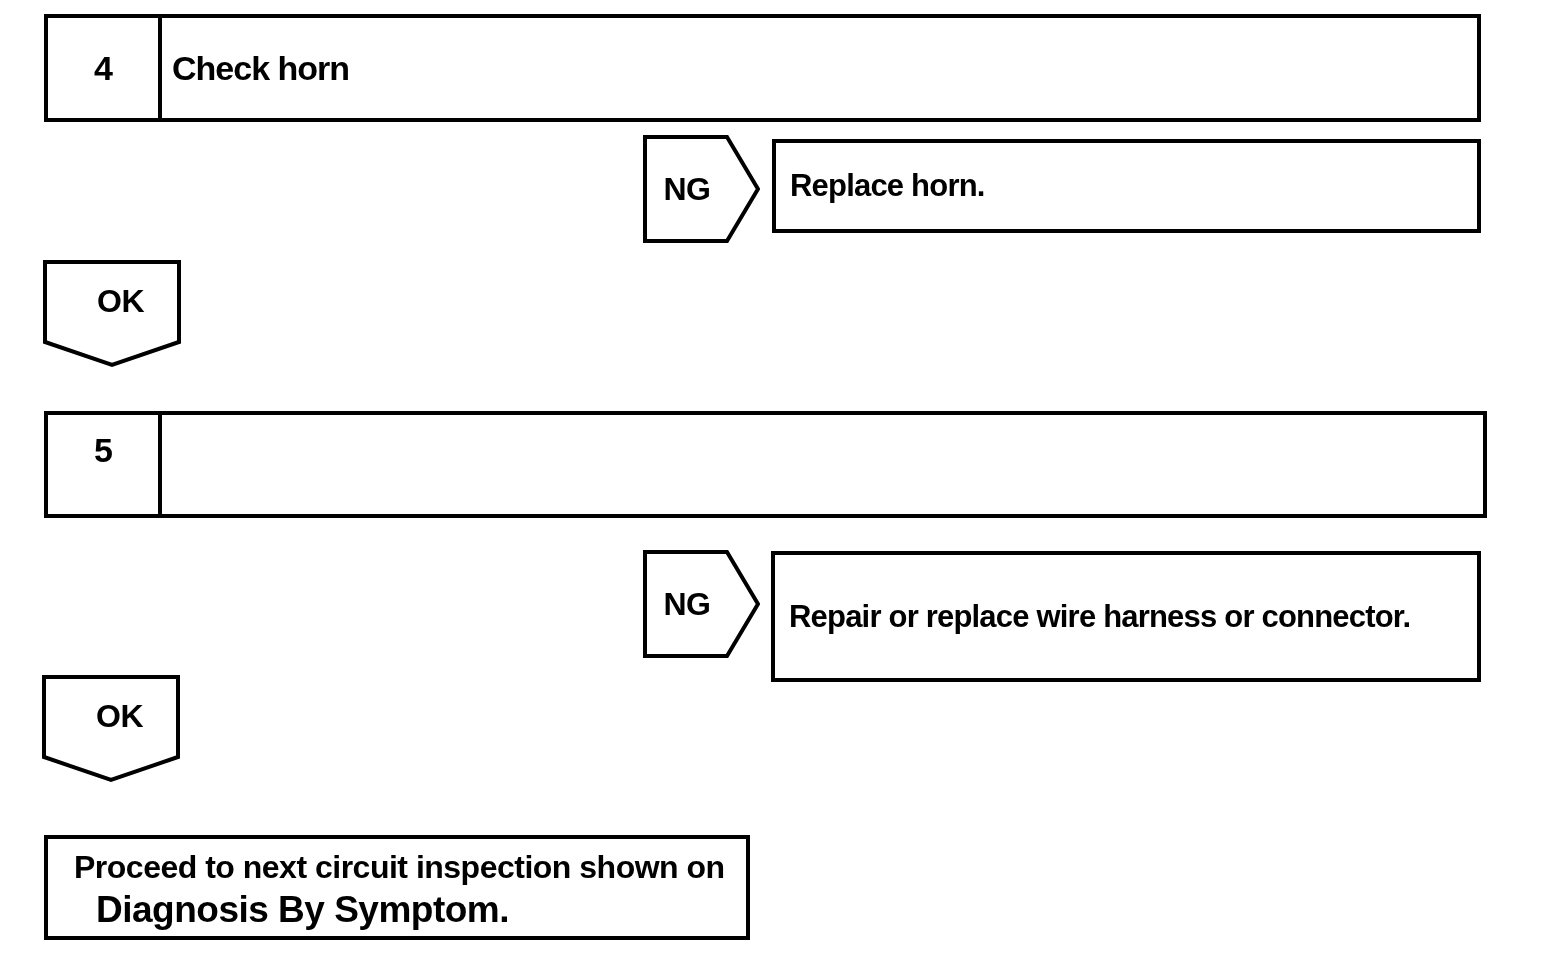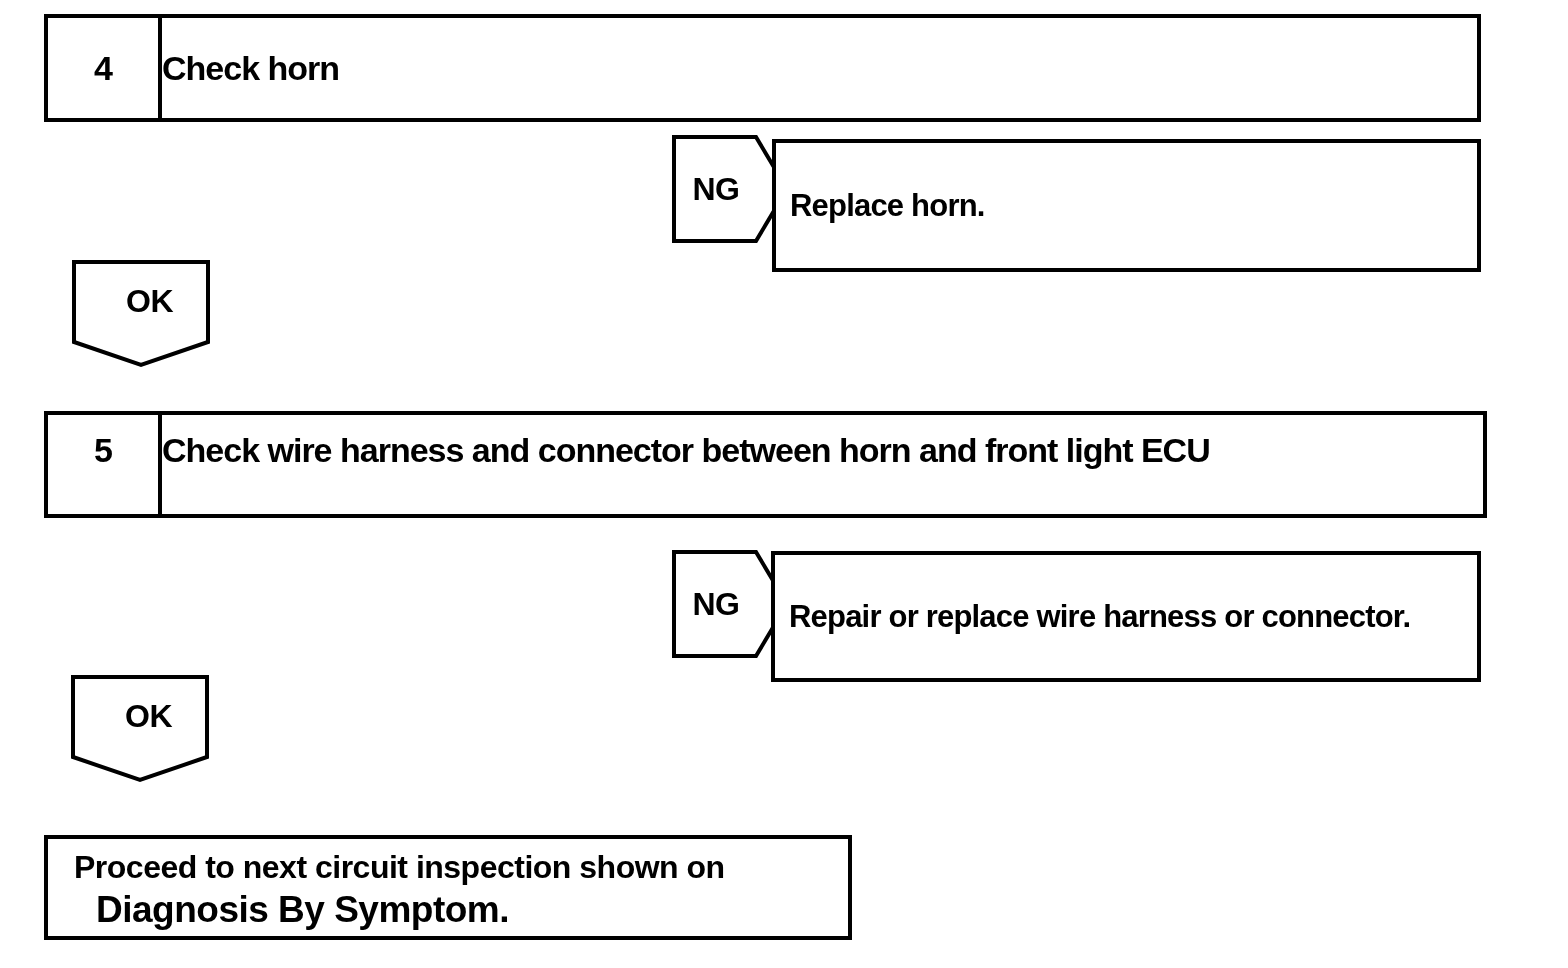--- a/index.html
+++ b/index.html
@@ -12,30 +12,30 @@
   .canvas { position:absolute; inset:0; background:#ffffff; }
 
   .box {
     position:absolute; border:4px solid #000; background:#ffffff;
     display:flex;
   }
   .num-cell {
     flex:0 0 114px; border-right:4px solid #000;
     display:flex; justify-content:center;
   }
-  .title-cell { flex:1; display:flex; padding-left:0; }
+  .title-cell { flex:1; display:flex; padding-left:10px; }
   .vc { align-items:center; }
   .vt { align-items:flex-start; padding-top:16px; }
 
   .t-step  { font-size:34px; letter-spacing:-1px; white-space:nowrap; }
   .t-action{ font-size:31px; letter-spacing:-0.8px; white-space:nowrap; }
 
   .action { align-items:center; padding-left:14px; }
 
-  .pent { position:absolute;margin-left:29px; }
+  .pent { position:absolute; }
   .pent svg { display:block; }
   .pent-label {
     position:absolute; display:flex; align-items:center; justify-content:center;
     font-size:32px; letter-spacing:-0.5px;
   }
   .ng-label { left:0; top:0; width:88px; height:108px; }
   .ok-label { left:0; top:0; width:155px; height:82px; }
 
   .final-box {
     position:absolute; border:4px solid #000; background:#ffffff;
@@ -58,37 +58,34 @@
     </div>
   </div>
 
   <div class="pent" style="left:643px; top:135px; width:117px; height:108px;">
     <svg width="117" height="108" viewBox="0 0 117 108">
       <polygon points="2,2 84,2 115,54 84,106 2,106" fill="#ffffff" stroke="#000000" stroke-width="4"></polygon>
     </svg>
     <span class="pent-label ng-label">NG</span>
   </div>
 
-  <div class="box action" style="left:772px; top:139px; width:709px; height:133px;">
+  <div class="box action" style="left:772px; top:139px; width:709px; height:94px;">
     <span class="t-action">Replace horn.</span>
   </div>
 
   <div class="pent" style="left:43px; top:260px; width:138px; height:108px;">
     <svg width="138" height="108" viewBox="0 0 138 108">
       <polygon points="2,2 136,2 136,82 69,105 2,82" fill="#ffffff" stroke="#000000" stroke-width="4"></polygon>
     </svg>
     <span class="pent-label ok-label">OK</span>
   </div>
 
   <div class="box" style="left:44px; top:411px; width:1443px; height:107px;">
     <div class="num-cell vt">
       <span class="t-step">5</span>
-    </div>
-    <div class="title-cell vt">
-      <span class="t-step">Check wire harness and connector between horn and front light ECU</span>
     </div>
   </div>
 
   <div class="pent" style="left:643px; top:550px; width:117px; height:108px;">
     <svg width="117" height="108" viewBox="0 0 117 108">
       <polygon points="2,2 84,2 115,54 84,106 2,106" fill="#ffffff" stroke="#000000" stroke-width="4"></polygon>
     </svg>
     <span class="pent-label ng-label">NG</span>
   </div>
 
@@ -96,18 +93,18 @@
     <span class="t-action">Repair or replace wire harness or connector.</span>
   </div>
 
   <div class="pent" style="left:42px; top:675px; width:138px; height:108px;">
     <svg width="138" height="108" viewBox="0 0 138 108">
       <polygon points="2,2 136,2 136,82 69,105 2,82" fill="#ffffff" stroke="#000000" stroke-width="4"></polygon>
     </svg>
     <span class="pent-label ok-label">OK</span>
   </div>
 
-  <div class="final-box" style="left:44px; top:835px; width:808px; height:105px;">
+  <div class="final-box" style="left:44px; top:835px; width:706px; height:105px;">
     <div class="final-line1">Proceed to next circuit inspection shown on</div>
     <div class="final-line2">Diagnosis By Symptom.</div>
   </div>
 
 </div>
 
 </body></html>

